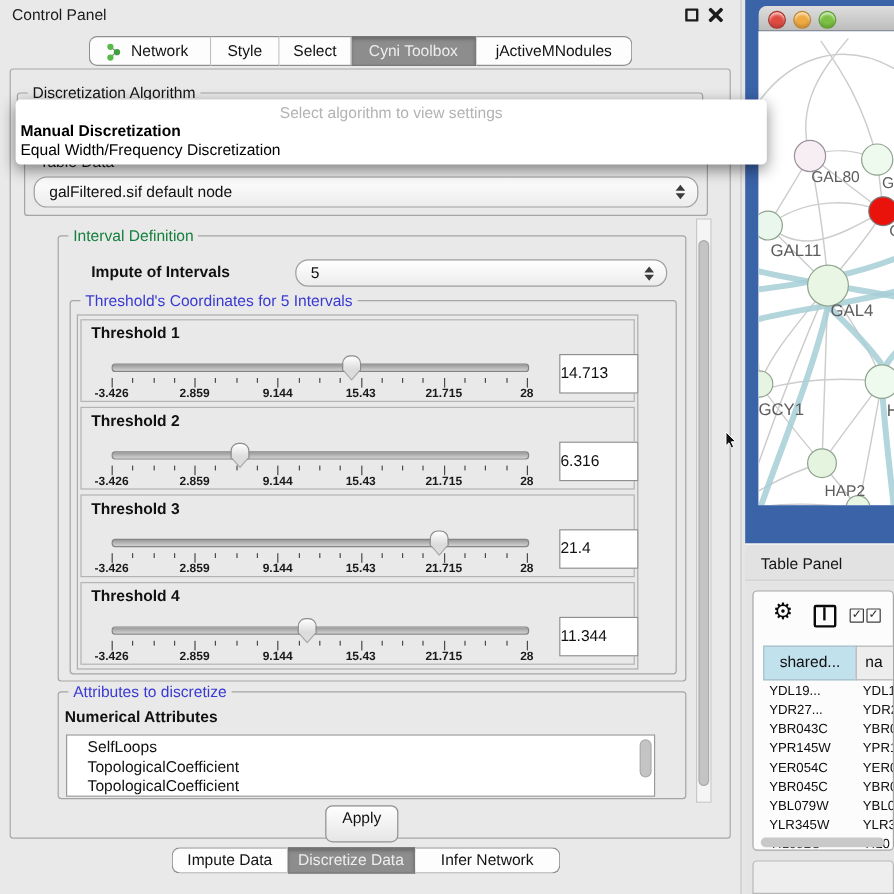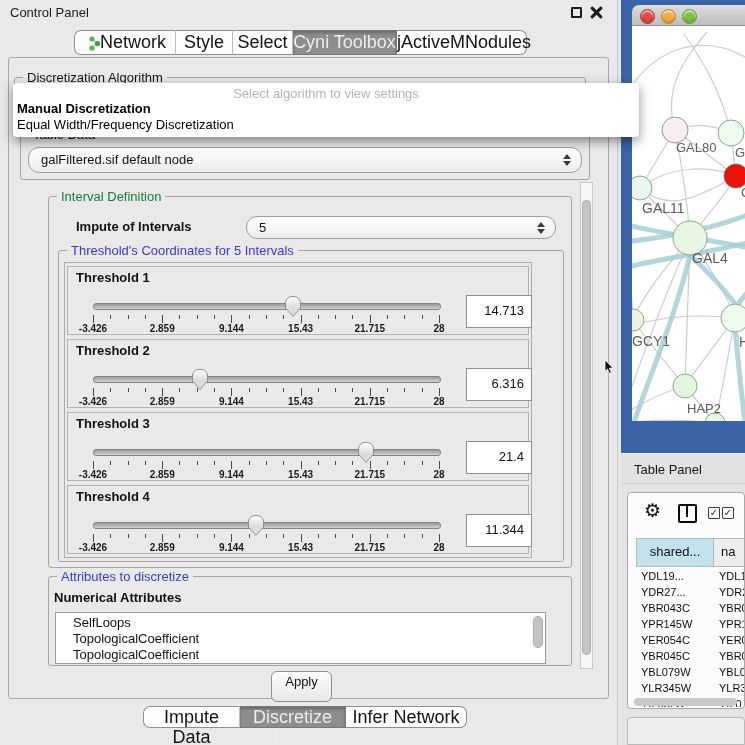--- a/index.html
+++ b/index.html
@@ -10,21 +10,21 @@
   
   .cpanel{left:0;top:0;width:618px;height:745px;background:#e9e9e9;border-right:1px solid #c9c9c9;}
   .cp-title{left:10px;top:5px;font-size:13px;color:#1c1c1c;}
   .float-btn{left:571px;top:7px;width:11px;height:11px;border:2px solid #1c1c1c;border-radius:1px;}
   .close-btn{left:590px;top:6px;width:13px;height:13px;}
   .close-btn::before,.close-btn::after{content:"";position:absolute;left:5px;top:-1px;width:3px;height:15px;background:#1c1c1c;border-radius:1px;}
   .close-btn::before{transform:rotate(45deg);}
   .close-btn::after{transform:rotate(-45deg);}
   
   .tab{top:30px;height:25px;background:#fdfdfd;border-top:1px solid #8f8f8f;border-bottom:1px solid #8f8f8f;
-       border-right:1px solid #bdbdbd;font-size:18px;line-height:23px;text-align:center;color:#131313;}
+       border-right:1px solid #bdbdbd;font-size:13px;line-height:23px;text-align:center;color:#131313;}
   .tab.first{border-left:1px solid #8f8f8f;border-radius:7px 0 0 7px;}
   .tab.last{border-right:1px solid #8f8f8f;border-radius:0 7px 7px 0;}
   .tab.sel{background:#8d8d8d;color:#ededed;border-color:#787878;box-shadow:inset 0 2px 3px rgba(0,0,0,.25);}
   .btab{top:706px;height:22px;line-height:20px;}
   
   .content{left:8px;top:57px;width:601px;height:642px;border:1px solid #a8a8a8;border-radius:3px;background:#e9e9e9;}
   .fs{border:1px solid #a5a5a5;border-radius:3px;}
   .legend{position:absolute;top:-8px;left:8px;background:#e9e9e9;padding:0 4px;font-size:13px;white-space:nowrap;}
   .legend.green{color:#15803d;}
   .legend.blue{color:#3a3ad2;}
@@ -57,21 +57,21 @@
   .tick.major{height:8px;}
   .tick.minor{height:4px;}
   .scale-labels{position:absolute;left:25px;top:56px;width:346px;height:11px;font-size:10px;font-weight:700;color:#1a1a1a;}
   .scale-labels span{position:absolute;transform:translateX(-50%);white-space:nowrap;}
   .scale-labels span:nth-child(1){left:0;}
   .scale-labels span:nth-child(2){left:20%;}
   .scale-labels span:nth-child(3){left:40%;}
   .scale-labels span:nth-child(4){left:60%;}
   .scale-labels span:nth-child(5){left:80%;}
   .scale-labels span:nth-child(6){left:100%;}
-  .vbox{position:absolute;left:398px;top:28px;width:57px;height:31px;background:#fff;border:1px solid #8f8f8f;font-size:13px;line-height:29px;text-align:right;padding-right:7px;}
+  .vbox{position:absolute;left:398px;top:28px;width:57px;height:31px;background:#fff;border:1px solid #8f8f8f;font-size:13px;line-height:29px;text-align:left;padding-right:7px;}
   
   .listbox{left:55px;top:612px;width:491px;height:52px;background:#fff;border:1px solid #9a9a9a;overflow:hidden;}
   .listbox .item{position:absolute;left:17px;font-size:13px;line-height:16px;color:#111;white-space:nowrap;}
   .btn{background:linear-gradient(#fefefe,#e6e6e6);border:1px solid #909090;border-radius:6px;font-size:13px;text-align:center;}
   
   .netwin{left:621px;top:0;width:124px;height:453px;background:#3a63a8;}
   .net-titlebar{left:11px;top:5px;width:113px;height:21px;background:linear-gradient(#dedede,#bdbdbd);border-bottom:1px solid #8f8f8f;border-radius:7px 0 0 0;}
   .light{position:absolute;top:4px;width:13px;height:13px;border-radius:50%;box-shadow:inset 0 2px 2px rgba(255,255,255,.65), inset 0 -2px 2px rgba(0,0,0,.15);}
   .net-canvas{left:11px;top:26px;width:113px;height:395px;background:#fff;overflow:hidden;}
   .tp-bar{left:621px;top:453px;width:124px;height:31px;background:#e2e2e2;border-top:1px solid #f4f4f4;border-bottom:1px solid #cfcfcf;}

